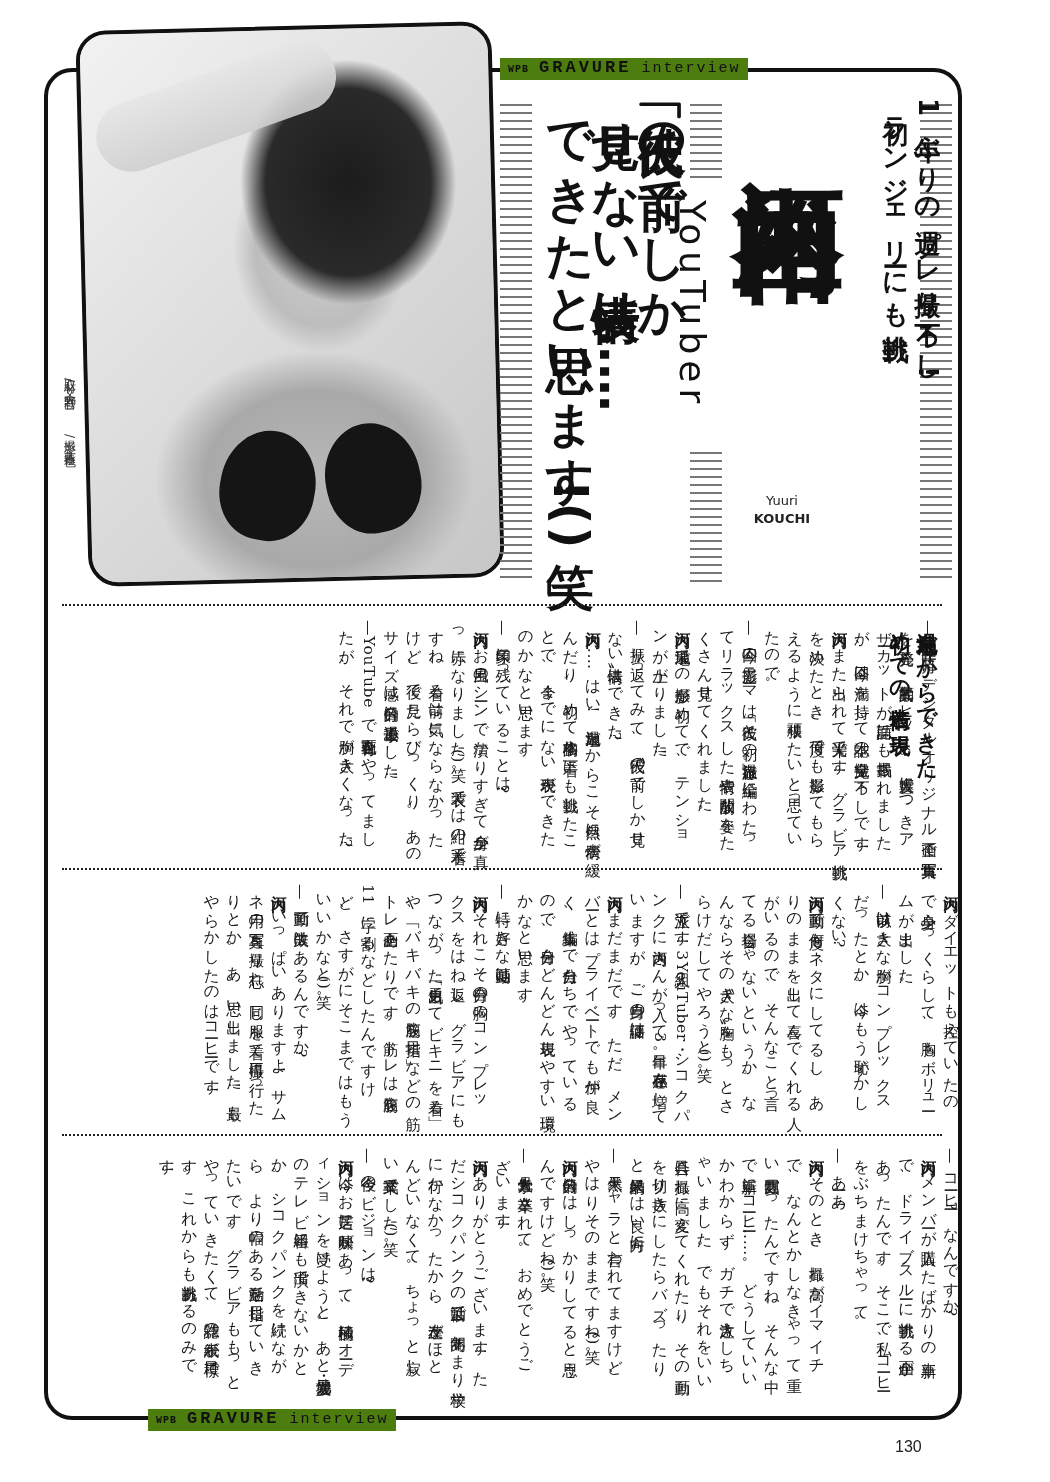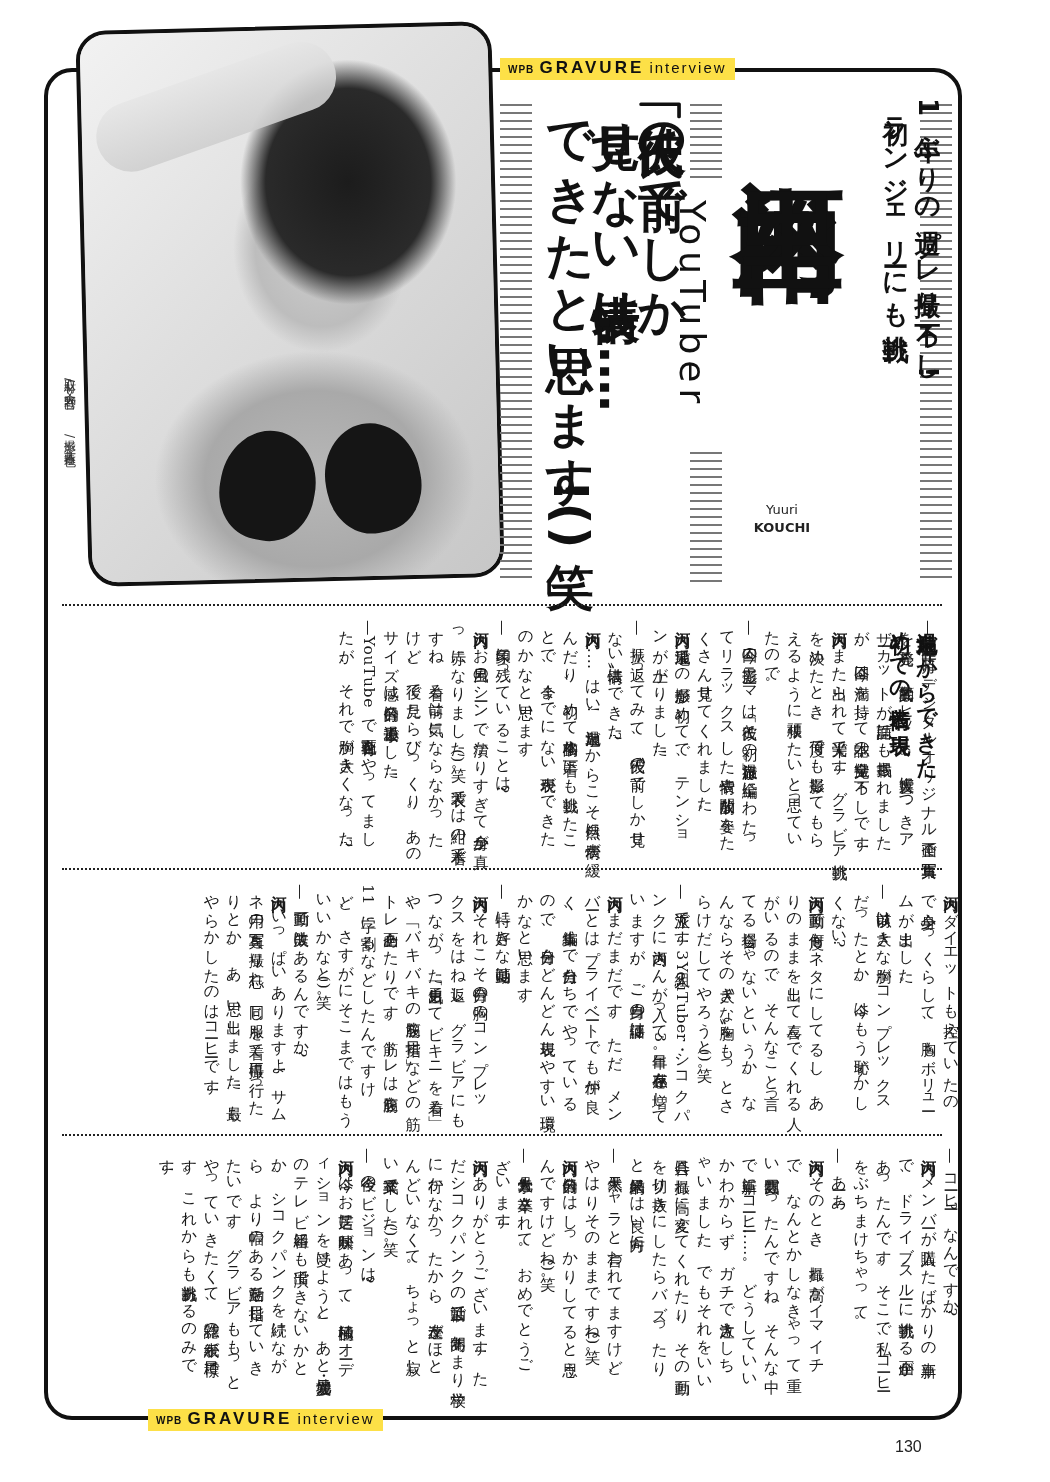--- a/index.html
+++ b/index.html
@@ -2,22 +2,22 @@
 <html><head>
 <meta charset="utf-8">
 <style>
   html, body { margin:0; padding:0; background:#fff; }
   body { width:1050px; height:1482px; position:relative; overflow:hidden;
          font-family:"DejaVu Serif", "Liberation Serif", serif; color:#1a1a1a; }
 
   
   .frame { position:absolute; left:44px; top:68px; width:918px; height:1352px;
            border:4px solid #111; border-radius:28px; box-sizing:border-box; }
-  .frame-label { position:absolute; background:#fde047; padding:0 8px;
-                 font-family:Liberation Sans, sans-serif; font-size:15px; letter-spacing:1px;
+  .frame-label { position:absolute; background:#4d7c0f; padding:0 8px;
+                 font-family:Liberation Mono, monospace; font-size:15px; letter-spacing:1px;
                  color:#111; white-space:nowrap; line-height:20px; }
   .frame-label .wpb { font-size:10px; font-weight:bold; letter-spacing:1px; }
   .frame-label .grav { font-size:17px; font-weight:bold; letter-spacing:3px; }
   .frame-label .intv { font-size:15px; letter-spacing:2px; }
   .label-top { left:500px; top:58px; }
   .label-bottom { left:148px; top:1409px; }
 
   
   .photo { position:absolute; left:82px; top:26px; width:416px; height:556px;
            border:4px solid #111; border-radius:30px; overflow:hidden;
@@ -45,21 +45,21 @@
 
   
   .vt { position:absolute; writing-mode:vertical-rl; font-family:"DejaVu Sans", sans-serif;
         font-weight:bold; color:#111; white-space:nowrap; }
   .subtitle { left:880px; top:98px; font-size:26px; line-height:32px; letter-spacing:1px; }
   .name { left:730px; top:92px; font-size:112px; line-height:120px; letter-spacing:4px; }
   .youtuber { left:672px; top:200px; font-size:36px; line-height:40px; letter-spacing:6px; font-weight:normal;}
   .catch { left:548px; top:88px; font-size:48px; line-height:46px; letter-spacing:1px; }
   .romaji { position:absolute; left:742px; top:492px; font-family:"DejaVu Sans", sans-serif;
             font-size:13px; font-weight:bold; text-align:center; line-height:18px; color:#222; width:80px;}
-  .romaji .yuuri { font-weight:normal;margin-top:9px; }
+  .romaji .yuuri { font-weight:normal; }
 
   
   .hatch { position:absolute; width:32px;
            background:repeating-linear-gradient(180deg,#777 0 2px, transparent 2px 8px); }
 
   
   .divider { position:absolute; left:62px; width:880px; height:0;
              border-top:2px dotted #222; }
 
   

